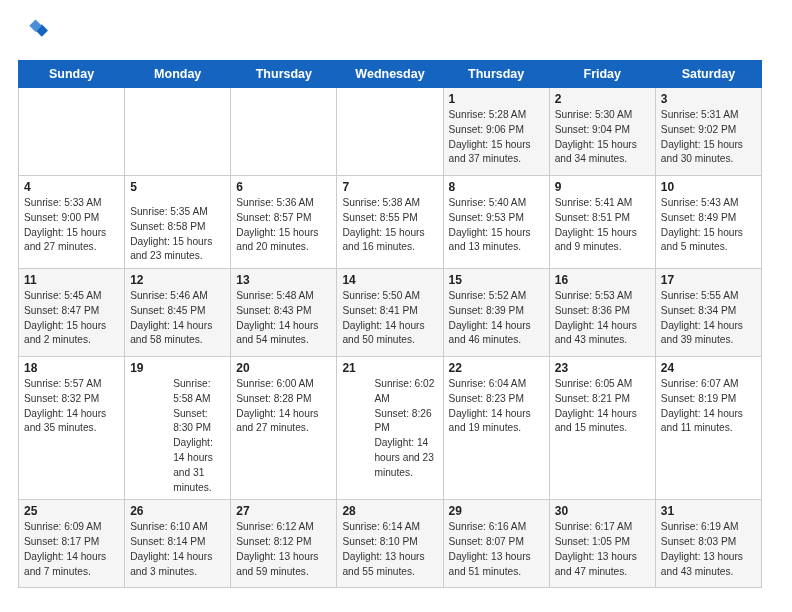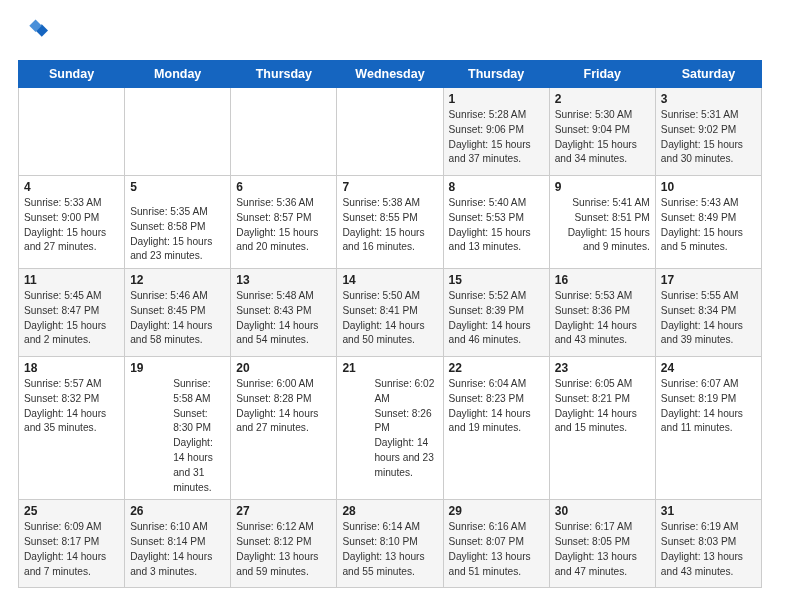--- a/index.html
+++ b/index.html
@@ -175,26 +175,26 @@
           </td>
           <td>
             <div class="day-number">7</div>
             <div class="day-info" style="white-space: pre-line;">Sunrise: 5:38 AM
 Sunset: 8:55 PM
 Daylight: 15 hours and 16 minutes.</div>
           </td>
           <td>
             <div class="day-number">8</div>
             <div class="day-info" style="white-space: pre-line;">Sunrise: 5:40 AM
-Sunset: 5:53 PM
+Sunset: 9:53 PM
 Daylight: 15 hours and 13 minutes.</div>
           </td>
           <td>
             <div class="day-number">9</div>
-            <div class="day-info" style="white-space: pre-line; text-align: right;">Sunrise: 5:41 AM
+            <div class="day-info" style="white-space: pre-line;">Sunrise: 5:41 AM
 Sunset: 8:51 PM
 Daylight: 15 hours and 9 minutes.</div>
           </td>
           <td>
             <div class="day-number">10</div>
             <div class="day-info" style="white-space: pre-line;">Sunrise: 5:43 AM
 Sunset: 8:49 PM
 Daylight: 15 hours and 5 minutes.</div>
           </td>
         </tr>
@@ -313,21 +313,21 @@
           </td>
           <td>
             <div class="day-number">29</div>
             <div class="day-info" style="white-space: pre-line;">Sunrise: 6:16 AM
 Sunset: 8:07 PM
 Daylight: 13 hours and 51 minutes.</div>
           </td>
           <td>
             <div class="day-number">30</div>
             <div class="day-info" style="white-space: pre-line;">Sunrise: 6:17 AM
-Sunset: 8:05 PM
+Sunset: 1:05 PM
 Daylight: 13 hours and 47 minutes.</div>
           </td>
           <td>
             <div class="day-number">31</div>
             <div class="day-info" style="white-space: pre-line;">Sunrise: 6:19 AM
 Sunset: 8:03 PM
 Daylight: 13 hours and 43 minutes.</div>
           </td>
         </tr>
       </tbody>

